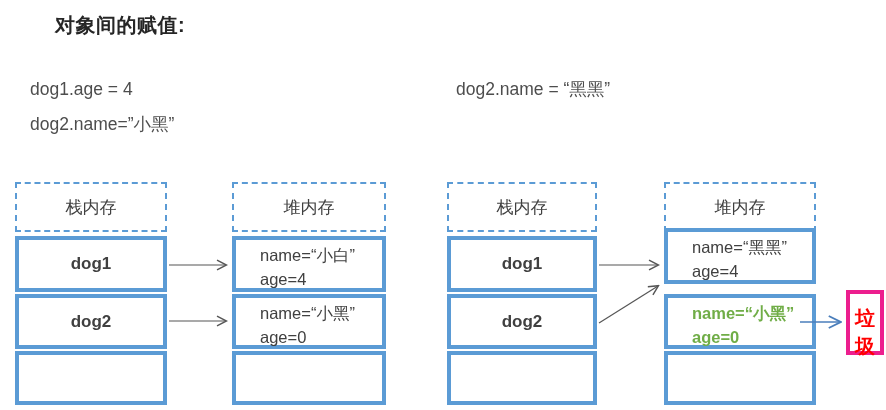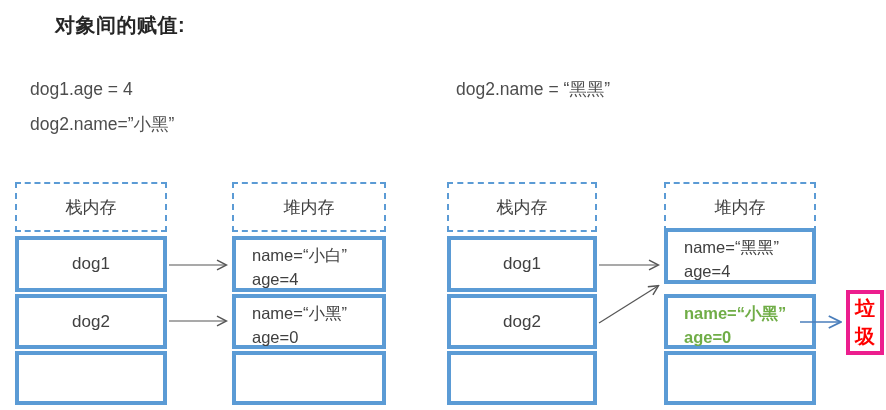--- a/index.html
+++ b/index.html
@@ -33,22 +33,22 @@
 
   .hdr {
     position: absolute; border: 2px dashed var(--box-border); background: #fff;
     display: flex; align-items: center; justify-content: center;
     font-size: 17px; color: var(--text);
   }
   .cell {
     position: absolute; border: 4px solid var(--box-border); background: #fff;
     font-size: 17px; color: var(--text);
   }
-  .cell.center { display: flex; align-items: center; justify-content: center; }
-  .cell .lines { padding: 3px 0 0 16px; }
+  .cell.center { display: flex; align-items: center; justify-content: center; font-weight: bold; }
+  .cell .lines { padding: 3px 0 0 24px; }
   .cell .lines div { line-height: 24px; font-size: 16.5px; }
   .cell.green .lines div { color: var(--green); font-weight: 700; }
 
   
   .dl-sh  { left: 15px;  top: 182px; width: 152px; height: 50px; }
   .dl-hh  { left: 232px; top: 182px; width: 154px; height: 50px; }
   .dl-s1  { left: 15px;  top: 236px; width: 152px; height: 56px; }
   .dl-s2  { left: 15px;  top: 294px; width: 152px; height: 55px; }
   .dl-s3  { left: 15px;  top: 351px; width: 152px; height: 54px; }
   .dl-h1  { left: 232px; top: 236px; width: 154px; height: 56px; }
@@ -62,21 +62,21 @@
   .dr-s2  { left: 447px; top: 294px; width: 150px; height: 55px; }
   .dr-s3  { left: 447px; top: 351px; width: 150px; height: 54px; }
   .dr-h1  { left: 664px; top: 228px; width: 152px; height: 56px; }
   .dr-h2  { left: 664px; top: 294px; width: 152px; height: 55px; }
   .dr-h3  { left: 664px; top: 351px; width: 152px; height: 54px; }
 
   .garbage {
     position: absolute; left: 846px; top: 290px; width: 38px; height: 65px;
     border: 4px solid var(--garbage-border); background: #fff;
     color: var(--garbage-text); font-weight: 700; font-size: 20px;
-    line-height: 28px; text-align: center; padding-top: 0;
+    line-height: 28px; text-align: center; padding-top: 10px;
   }
   svg.arrows { position: absolute; left: 0; top: 0; pointer-events: none; }
 </style>
 </head>
 <body>
 
 <div class="title">对象间的赋值:</div>
 
 <div class="code code-left">
   <div>dog1.age = 4</div>

